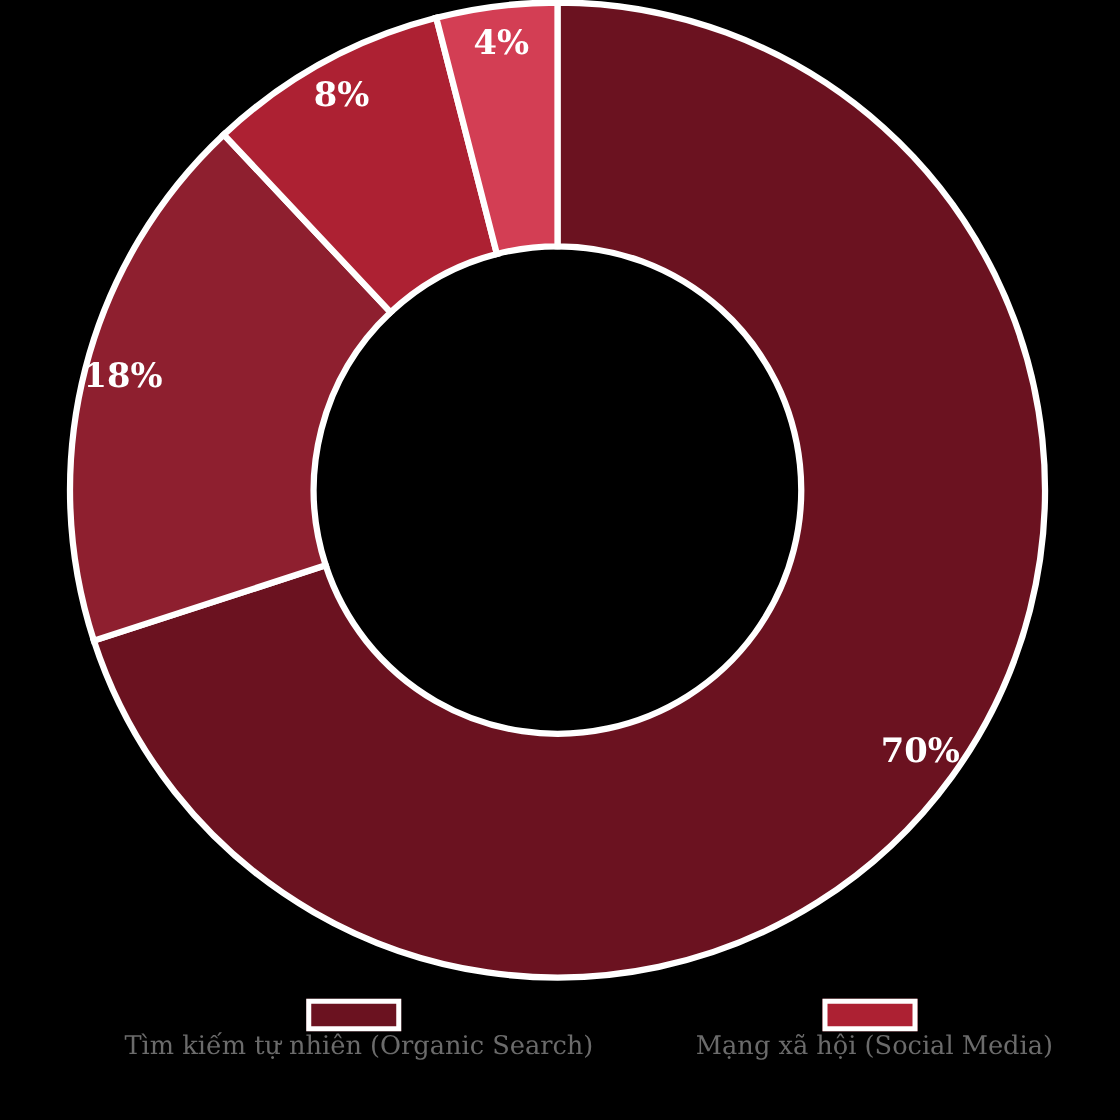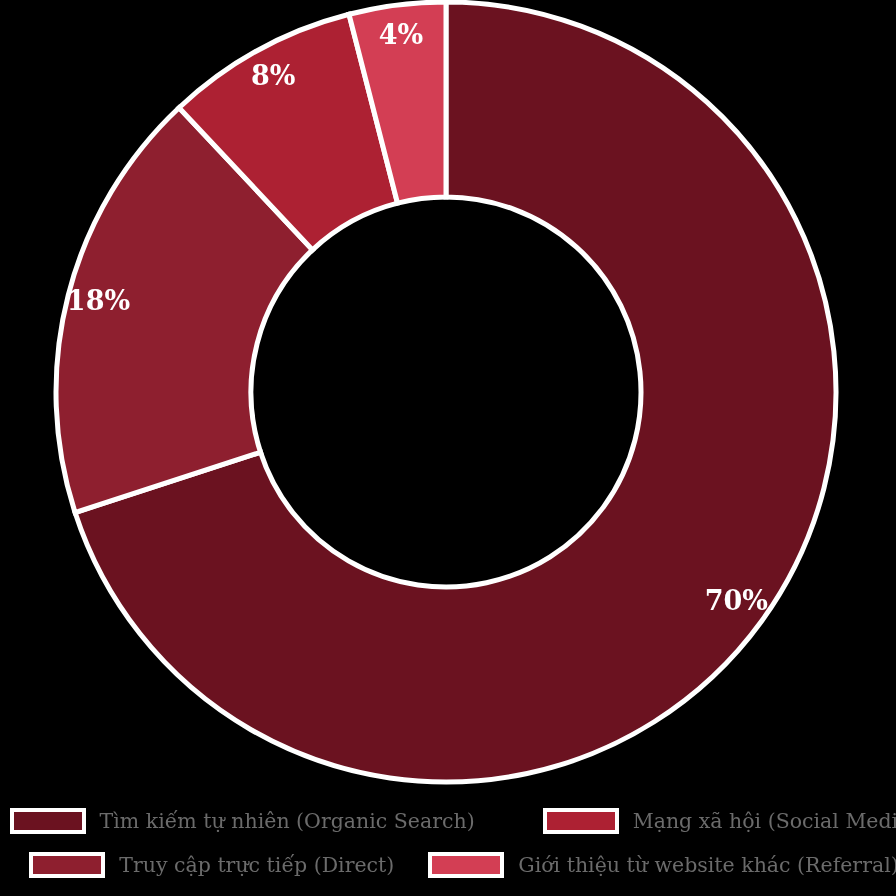--- a/index.html
+++ b/index.html
@@ -63,20 +63,21 @@
   .legend-row {
     display: flex;
     flex-direction: row;
     align-items: center;
     justify-content: center;
     height: 44px;
     width: 100%;
   }
   .legend-item {
     display: flex;
+    flex-direction: column;
     align-items: center;
     height: 44px;
   }
   .legend-swatch {
     width: 76px;
     height: 26px;
     border: 4px solid #ffffff;
     box-sizing: border-box;
     flex: 0 0 auto;
   }
@@ -123,25 +124,15 @@
       <div class="legend-item lr1-i1">
         <span class="legend-swatch" style="background-color: rgb(107, 18, 32);"></span>
         <span class="legend-label">Tìm kiếm tự nhiên (Organic Search)</span>
       </div>
       <div class="legend-item lr1-i2">
         <span class="legend-swatch" style="background-color: rgb(173, 33, 51);"></span>
         <span class="legend-label">Mạng xã hội (Social Media)</span>
       </div>
     </div>
 
-    <div class="legend-row">
-      <div class="legend-item lr2-i1">
-        <span class="legend-swatch" style="background-color: rgb(142, 31, 47);"></span>
-        <span class="legend-label">Truy cập trực tiếp (Direct)</span>
-      </div>
-      <div class="legend-item lr2-i2">
-        <span class="legend-swatch" style="background-color: rgb(211, 62, 84);"></span>
-        <span class="legend-label">Giới thiệu từ website khác (Referral)</span>
-      </div>
-    </div>
 
   </div>
 </div>
 
 </body></html>

